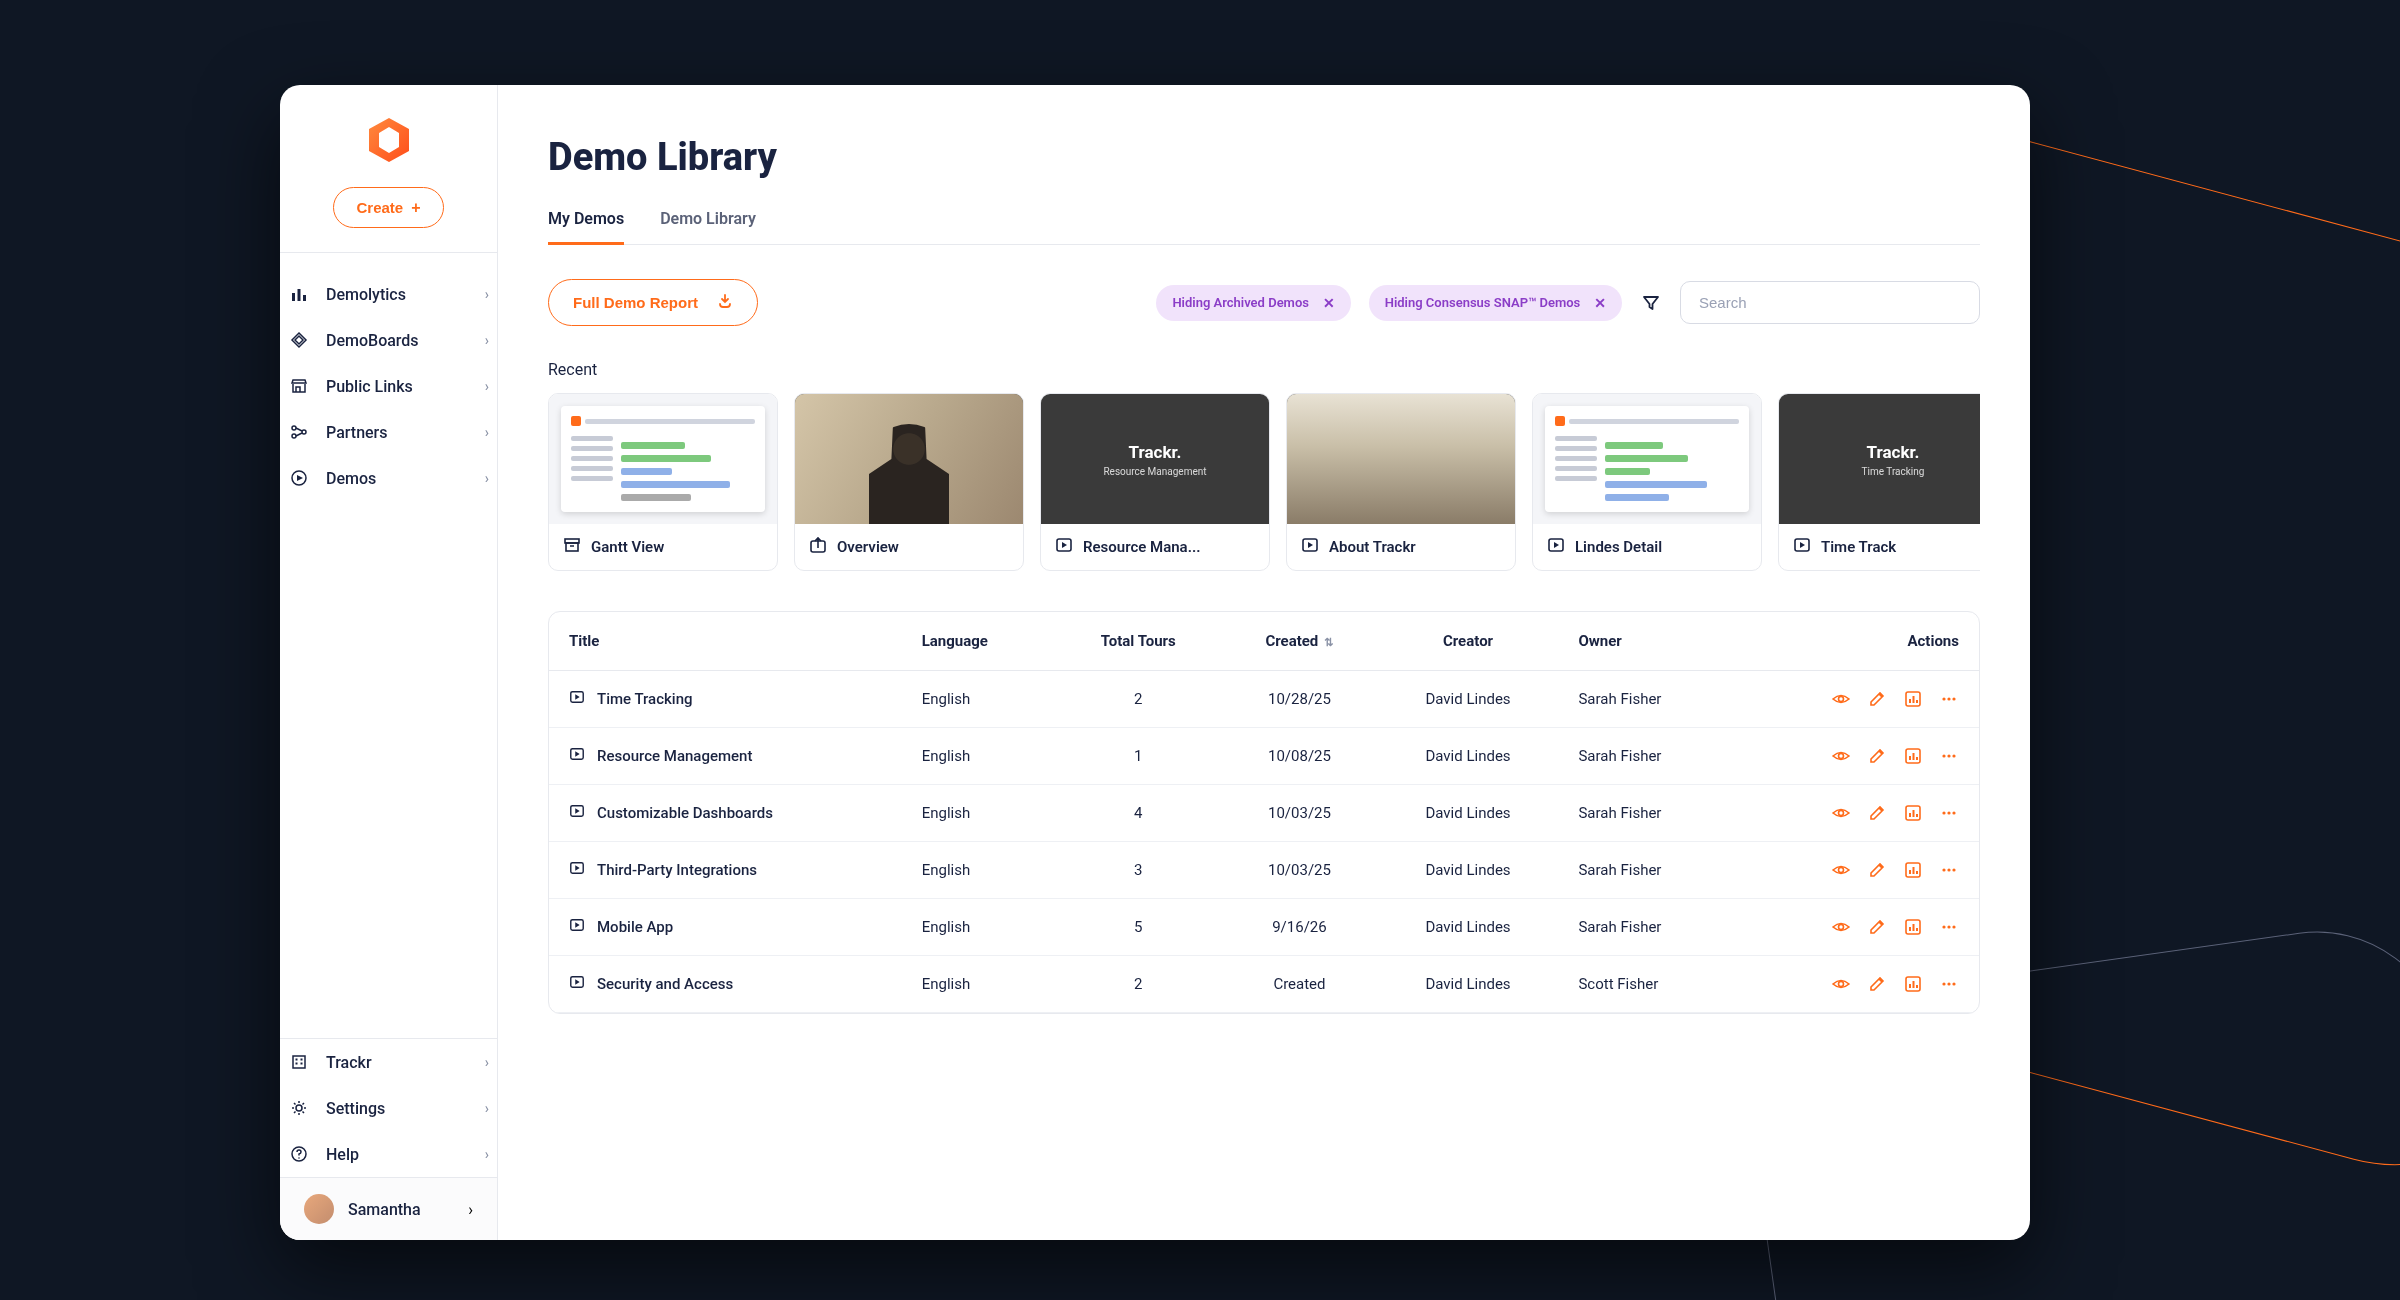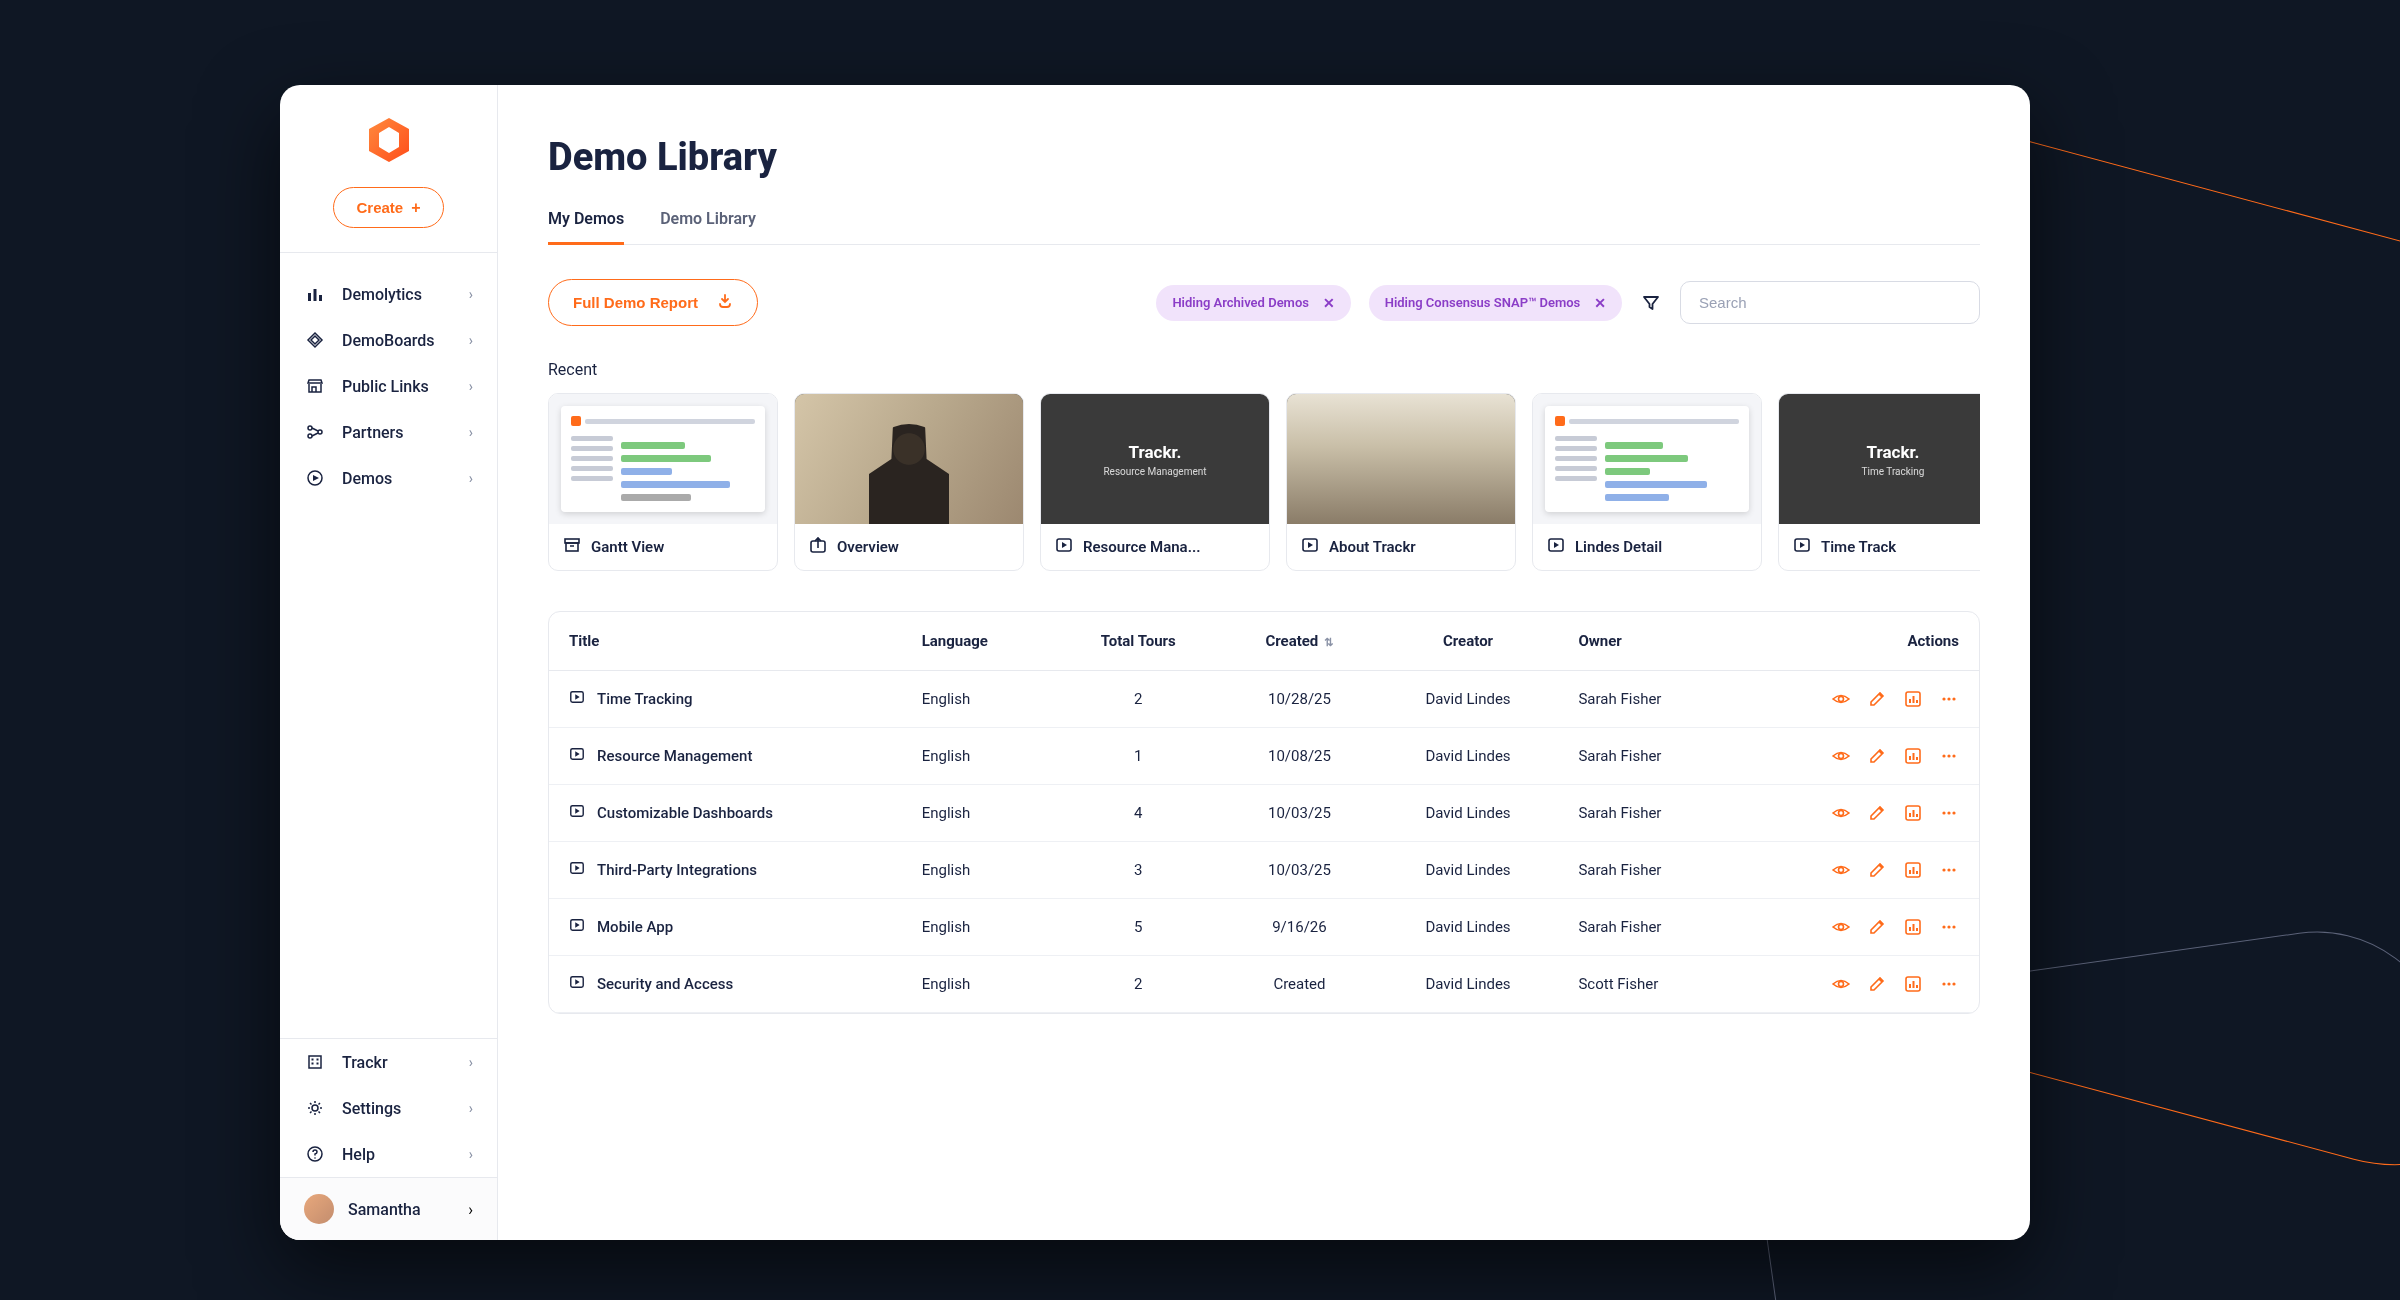--- a/index.html
+++ b/index.html
@@ -56,21 +56,21 @@
   gap: 8px;
   cursor: pointer;
 }
 .plus-icon { font-size: 16px; line-height: 1; }
 .nav-section {
   padding: 18px 0;
 }
 .nav-item {
   display: flex;
   align-items: center;
-  padding: 12px 24px;
+  padding: 12px 8px;
   cursor: pointer;
   color: #1a2340;
   font-size: 16px;
   font-weight: 500;
 }
 .nav-item .nav-icon {
   width: 22px;
   height: 22px;
   margin-right: 16px;
   display: flex;

